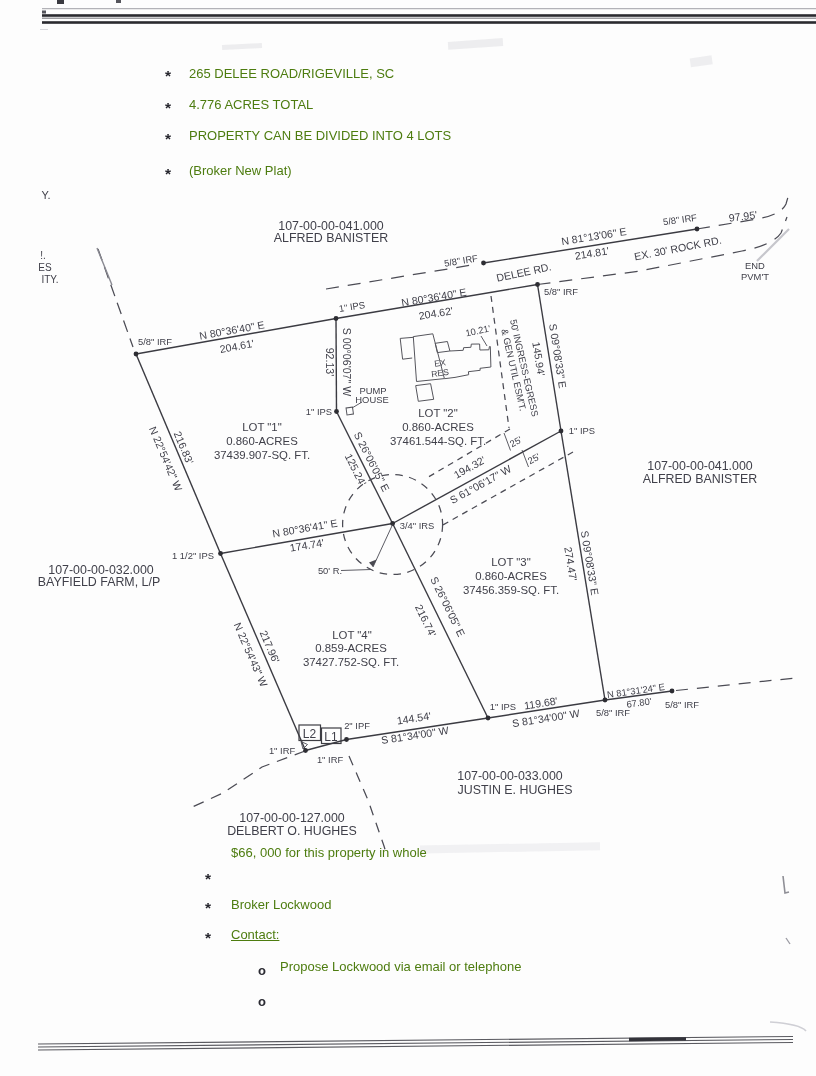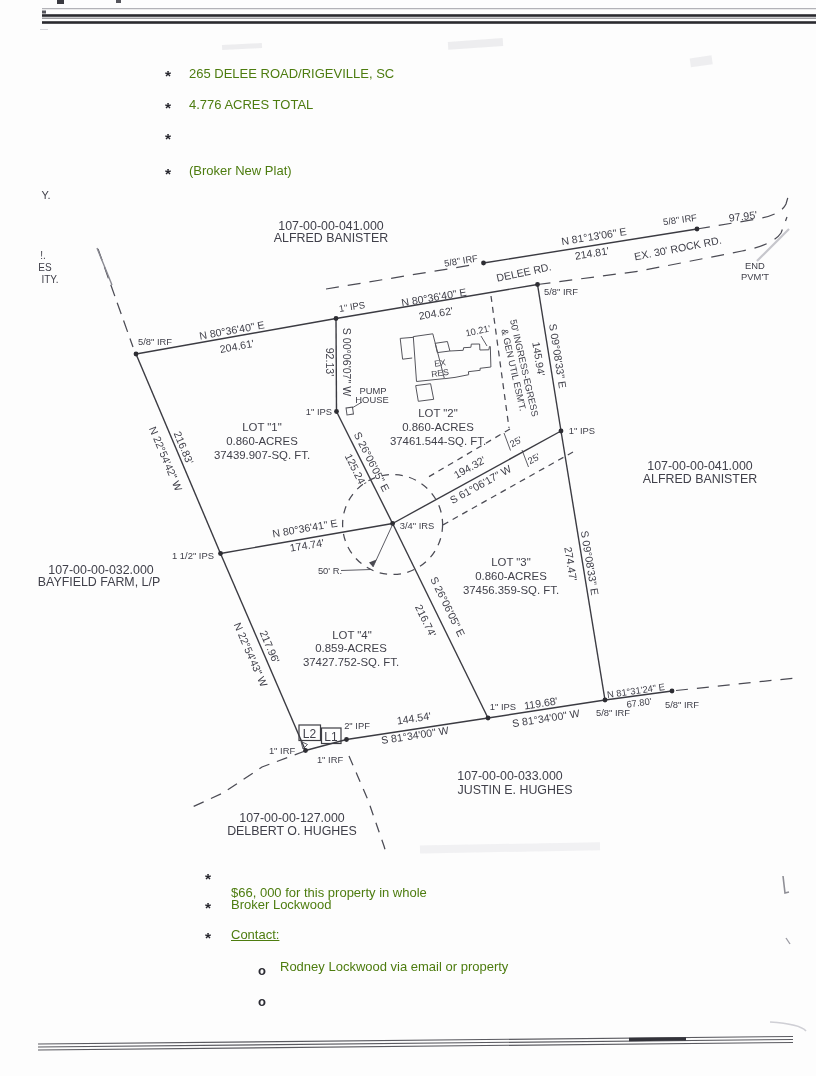--- a/index.html
+++ b/index.html
@@ -28,20 +28,21 @@
 <rect x="40" y="29" width="8" height="2.5" fill="#d8d8dc"></rect>
 </svg>
 
 <div class="ast" style="left:165px;top:67px">*</div>
 <div class="bt" style="left:189px;top:65.5px">265 DELEE ROAD/RIGEVILLE, SC</div>
 
 <div class="ast" style="left:165px;top:99px">*</div>
 <div class="bt" style="left:189px;top:97px">4.776 ACRES TOTAL</div>
 
 <div class="ast" style="left:165px;top:130px">*</div>
+<div class="bt" style="left:189px;top:128px">PROPERTY CAN BE DIVIDED INTO 4 LOTS</div>
 
 <div class="ast" style="left:165px;top:164.5px">*</div>
 <div class="bt" style="left:189px;top:163px">(Broker New Plat)</div>
 
 <svg width="816" height="1016" style="top:0;filter:blur(0.28px)" id="plat">
 <g stroke="#3b3b42" stroke-width="1.4" fill="none">
 
 <line x1="136" y1="354" x2="336" y2="318.5"></line>
 
 <line x1="336" y1="318.5" x2="537.5" y2="284.5"></line>
@@ -326,30 +327,30 @@
 <rect x="420" y="844" width="180" height="8" fill="#ededf0" opacity="0.8" transform="rotate(-1 500 848)"></rect>
 
 <path d="M783,876 L785,893 L789,892" stroke="#8f8f96" stroke-width="1.6" fill="none"></path>
 
 <path d="M786,938 L790,944" stroke="#9a9aa2" stroke-width="1.3" fill="none"></path>
 
 <rect x="116" y="0" width="5" height="3" fill="#55555c"></rect>
 </svg>
 
 <div class="ast" style="left:205px;top:870px">*</div>
-<div class="bt" style="left:231px;top:885px">$66, 000 for this property in whole</div>
+<div class="bt" style="left:231px;top:845px">$66, 000 for this property in whole</div>
 
 <div class="ast" style="left:205px;top:899px">*</div>
 <div class="bt" style="left:231px;top:897px">Broker Lockwood</div>
 
 <div class="ast" style="left:205px;top:929px">*</div>
 <div class="bt" style="left:231px;top:927px;text-decoration:underline">Contact:</div>
 
 <div class="obul" style="left:258px;top:963px">o</div>
-<div class="bt" style="left:280px;top:959px">Rodney Lockwood via email or property</div>
+<div class="bt" style="left:280px;top:959px">Propose Lockwood via email or telephone</div>
 
 <div class="obul" style="left:258px;top:994px">o</div>
 
 <svg width="816" height="60" style="top:1020px">
 <line x1="38" y1="24" x2="793" y2="16.5" stroke="#5a5a60" stroke-width="1.1"></line>
 <line x1="38" y1="27" x2="793" y2="19.5" stroke="#5a5a60" stroke-width="1.1"></line>
 <line x1="38" y1="30" x2="793" y2="22.5" stroke="#5a5a60" stroke-width="1.1"></line>
 <rect x="629" y="17.5" width="57" height="3.4" fill="#33333a" transform="rotate(-0.6 657 19)"></rect>
 <path d="M770,2 Q800,4 806,11" stroke="#cfcfd5" stroke-width="1.6" fill="none"></path>
 </svg>

